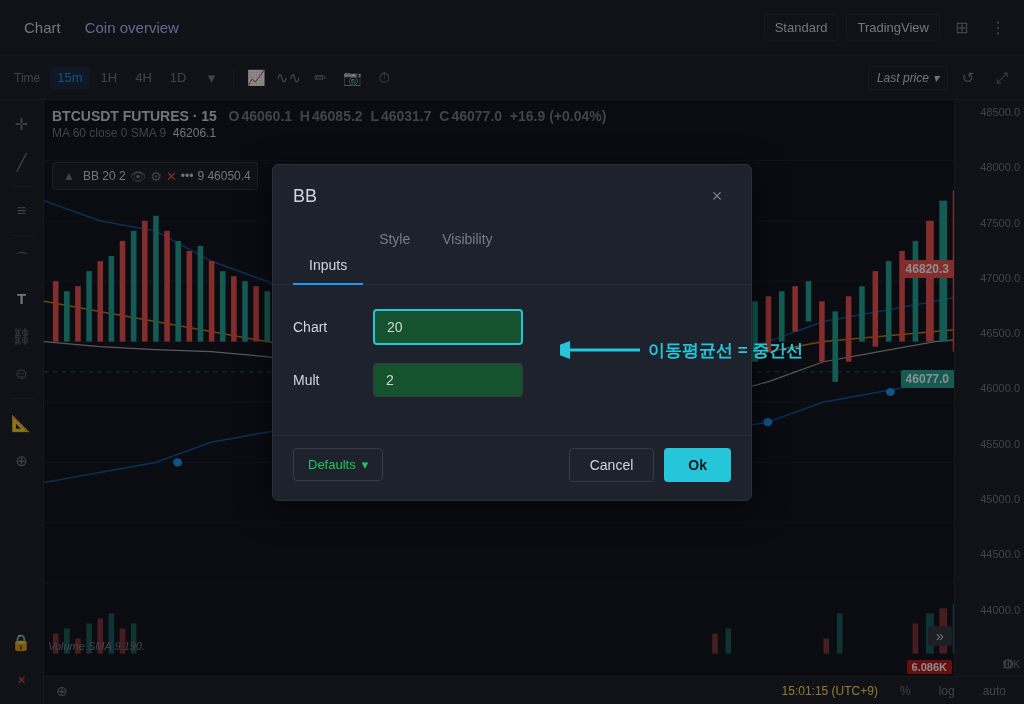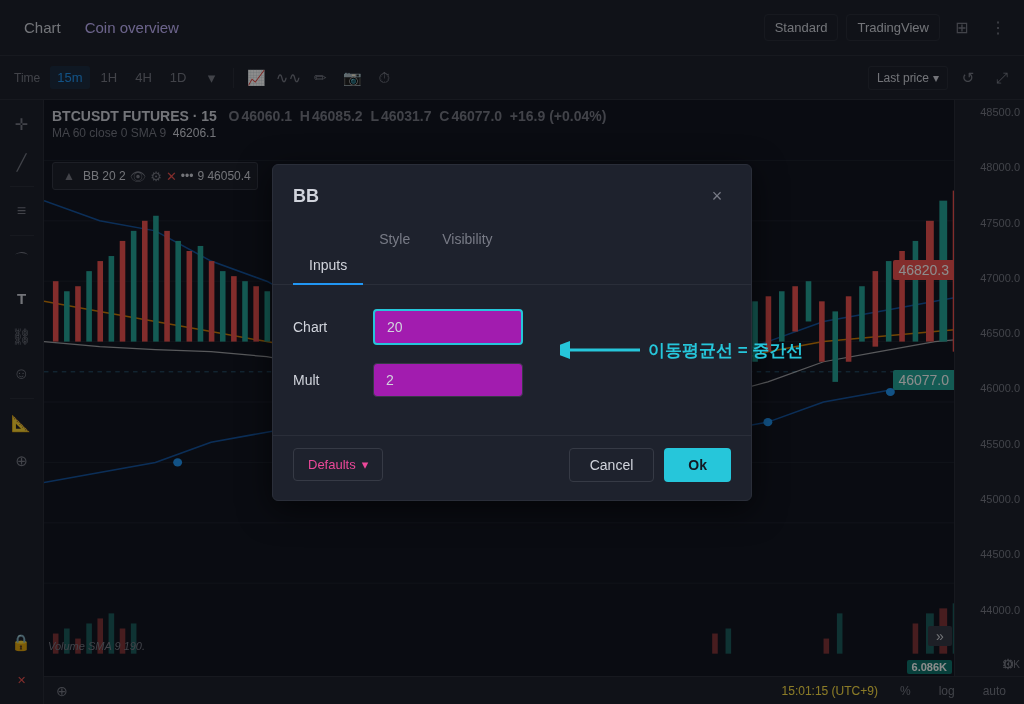--- a/index.html
+++ b/index.html
@@ -112,20 +112,21 @@
     .last-price-btn {
       display: flex;
       align-items: center;
       gap: 4px;
       padding: 4px 8px;
       border-radius: 3px;
       border: 1px solid #2a2e39;
       cursor: pointer;
       color: #d1d4dc;
       font-size: 12px;
+      font-style: italic;
     }
 
     
     .main-area {
       display: flex;
       height: calc(704px - 56px - 44px);
     }
 
     
     .left-toolbar {
@@ -220,22 +221,22 @@
       font-size: 11px;
       color: #787b86;
       text-align: right;
     }
 
     
     .price-badge {
       position: absolute;
       right: 0;
       padding: 2px 5px;
-      font-size: 14px;
-      font-weight: 400;
+      font-size: 12px;
+      font-weight: 700;
       color: #fff;
       border-radius: 2px 0 0 2px;
     }
     .badge-red { background: #ef5350; }
     .badge-green { background: #26a69a; }
 
     
     .modal-overlay {
       position: absolute;
       top: 0; left: 0; right: 0; bottom: 0;
@@ -257,21 +258,21 @@
       top: -20px;
     }
     .modal-header {
       display: flex;
       align-items: center;
       justify-content: space-between;
       padding: 18px 20px 12px;
     }
     .modal-title {
       font-size: 18px;
-      font-weight: 700;
+      font-weight: 400;
       color: #d1d4dc;
     }
     .modal-close {
       width: 28px;
       height: 28px;
       display: flex;
       align-items: center;
       justify-content: center;
       cursor: pointer;
       color: #787b86;
@@ -306,21 +307,21 @@
       margin-bottom: 18px;
     }
     .form-label {
       width: 80px;
       font-size: 14px;
       color: #d1d4dc;
     }
     .form-input {
       width: 150px;
       padding: 8px 12px;
-      background: #a21caf;
+      background: #14532d;
       border: 2px solid #26c6da;
       border-radius: 4px;
       color: #d1d4dc;
       font-size: 14px;
       outline: none;
     }
     .form-input.normal {
       border: 1px solid #363a45;
     }
     .modal-footer {
@@ -331,21 +332,21 @@
       border-top: 1px solid #2a2e39;
     }
     .defaults-btn {
       display: flex;
       align-items: center;
       gap: 6px;
       padding: 8px 14px;
       background: transparent;
       border: 1px solid #363a45;
       border-radius: 4px;
-      color: #ec4899;
+      color: #22c55e;
       cursor: pointer;
       font-size: 13px;
     }
     .footer-actions {
       display: flex;
       gap: 10px;
     }
     .cancel-btn {
       padding: 8px 20px;
       background: transparent;
@@ -631,21 +632,21 @@
     <div class="price-badge badge-green" style="top: 270px; right: 70px;">
       <span>46077.0</span>
     </div>
 
     
     <div class="vol-label" style="bottom: 52px; top: auto;">
       <span>Volume SMA 9</span>&nbsp;<span>190.</span>
     </div>
 
     
-    <div style="position:absolute; bottom:30px; right:72px; background:#0f766e; color:#fff; font-size:11px; font-weight:600; padding:1px 5px; border-radius:2px;">
+    <div style="position:absolute; bottom:30px; right:72px; background:#b91c1c; color:#fff; font-size:11px; font-weight:600; padding:1px 5px; border-radius:2px;">
       <span>6.086K</span>
     </div>
 
     
     <div class="expand-btn">»</div>
 
     
     <div class="status-bar">
       <div class="bottom-left-icon" style="position:static;">⊕</div>
       <div class="status-time">15:01:15 (UTC+9)</div>

